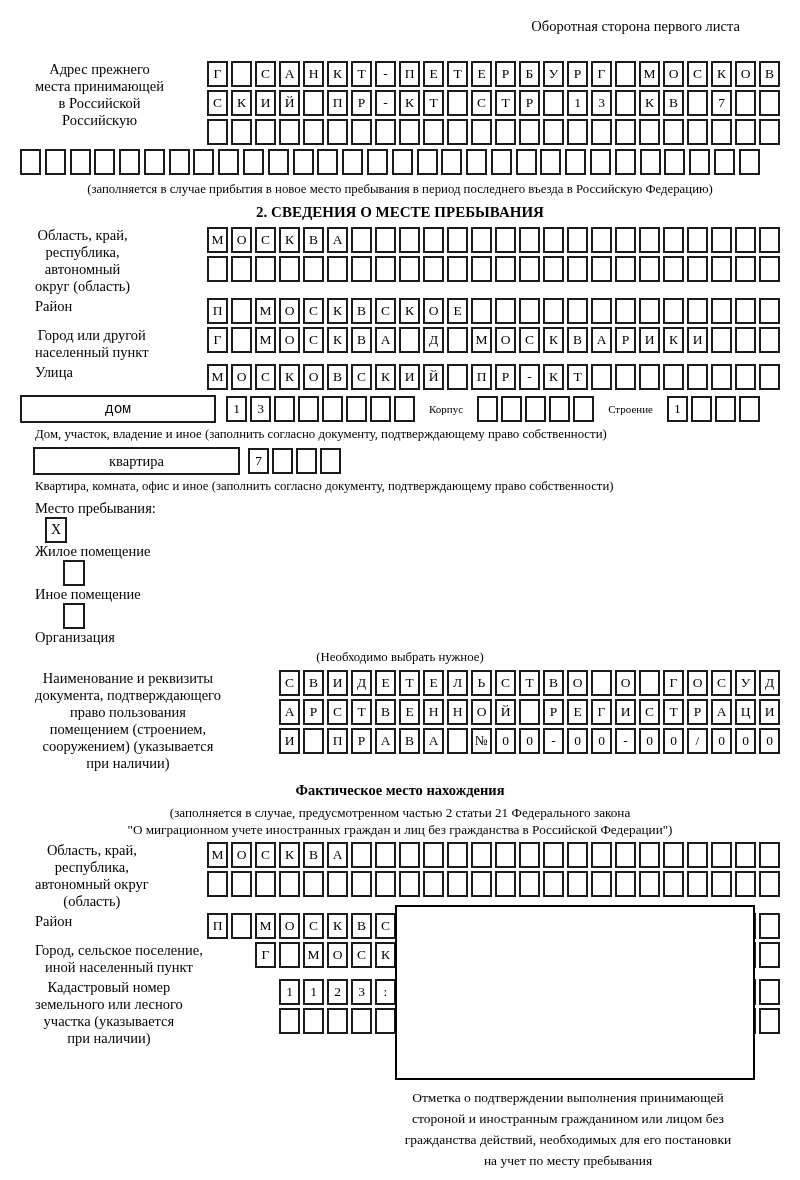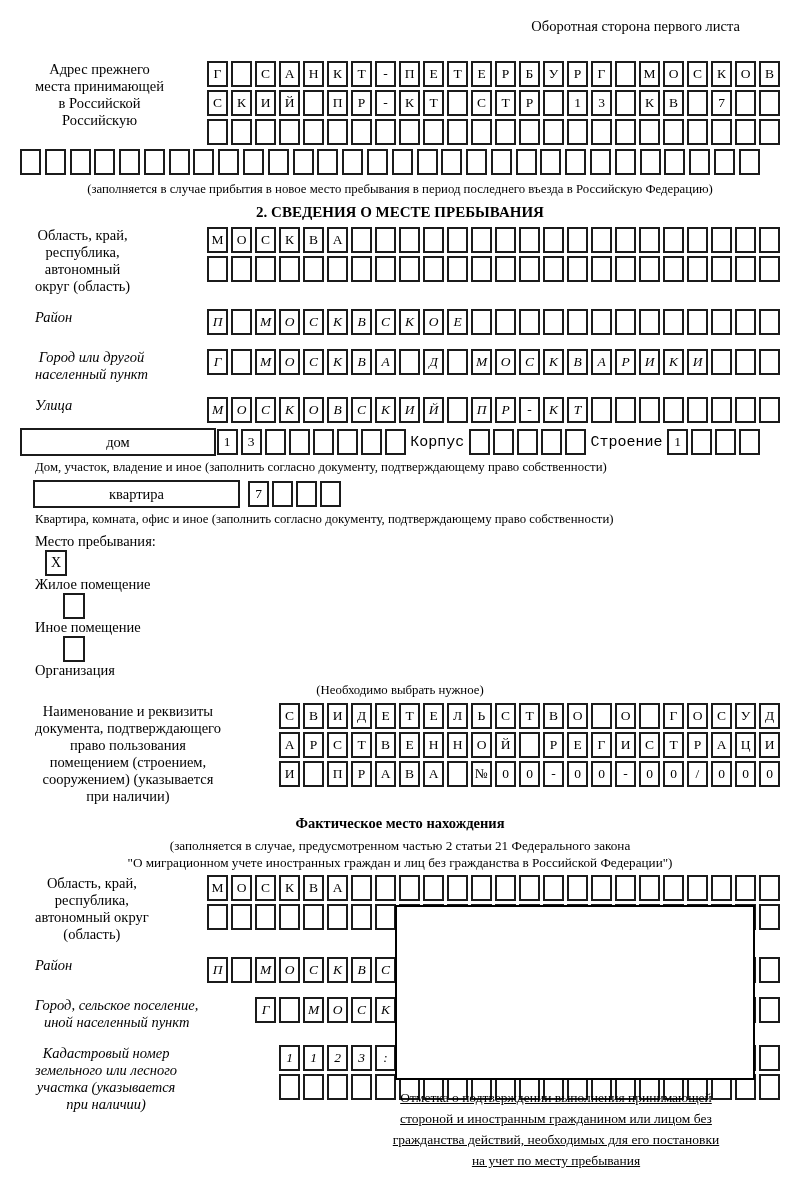--- a/index.html
+++ b/index.html
@@ -26,55 +26,55 @@
   }
   .full-row { width: 740px; justify-content: space-between; gap: 0; margin-top: 4px; }
 
   .caption { font-size: 12.8px; line-height: 16px; }
   .center { text-align: center; }
   .caption-left { margin-left: 15px; margin-top: 3px; }
   .sec-title { text-align: center; font-weight: bold; font-size: 15px; margin-top: 7px; }
 
   .addr-field { margin-top: 26px; }
   .mt6 { margin-top: 6px; }
-  .mt3 { margin-top: 14px; font-style: italic; }
+  .mt3 { margin-top: 3px; }
   .mt4 { margin-top: 4px; }
 
   .house-row, .apartment-row { display: flex; align-items: center; margin-top: 5px; width: 740px; }
   .house-row { justify-content: space-between; }
   .box-field {
     border: 2px solid #1b1b1b; height: 28px;
     display: flex; align-items: center; justify-content: center;
     font-size: 14.5px; flex: 0 0 auto;
   }
-  .house-box { width: 196px; }
+  .house-box { width: 196px; font-family: Liberation Mono, monospace; }
   .apartment-box { width: 207px; margin-left: 13px; margin-right: 8px; }
-  .inline-label { font-size: 15px; flex: 0 0 auto; padding: 0 4px; font-family: Liberation Mono, monospace; }
+  .inline-label { font-size: 11px; flex: 0 0 auto; padding: 0 4px; }
 
   .stay-row { display: flex; align-items: flex-start; margin-left: 15px; margin-top: 6px; font-size: 14.5px; flex-direction: column; }
   .chk {
     width: 22px; height: 26px; border: 2px solid #1b1b1b; flex: 0 0 auto;
     display: flex; align-items: center; justify-content: center; font-size: 14px;
   }
   .chk-1 { margin: 0 12px 0 10px; }
   .chk-mid { margin: 0 14px 0 28px; }
   .stay-note { margin-top: 3px; }
 
   .doc-field { margin-top: 5px; }
   .fact-title { text-align: center; font-weight: bold; font-size: 14.5px; margin-top: 10px; }
   .fact-caption { text-align: center; font-size: 13.2px; line-height: 17px; margin-top: 5px; }
 
   .stamp-box {
     position: absolute; left: 395px; top: 905px;
     width: 360px; height: 175px;
     border: 2px solid #000; background: #fff;
   }
   .stamp-caption {
-    position: absolute; left: 336px; top: 1087px; width: 440px;
-    text-align: center; font-size: 13.5px; line-height: 21px; text-decoration: underline;
+    position: absolute; left: 348px; top: 1087px; width: 440px;
+    text-align: center; font-size: 13.5px; line-height: 21px;
   }
 </style>
 </head>
 <body>
 
 <div class="page">
 
   <div class="hdr">Оборотная сторона первого листа</div>
 
   <div class="field addr-field">

